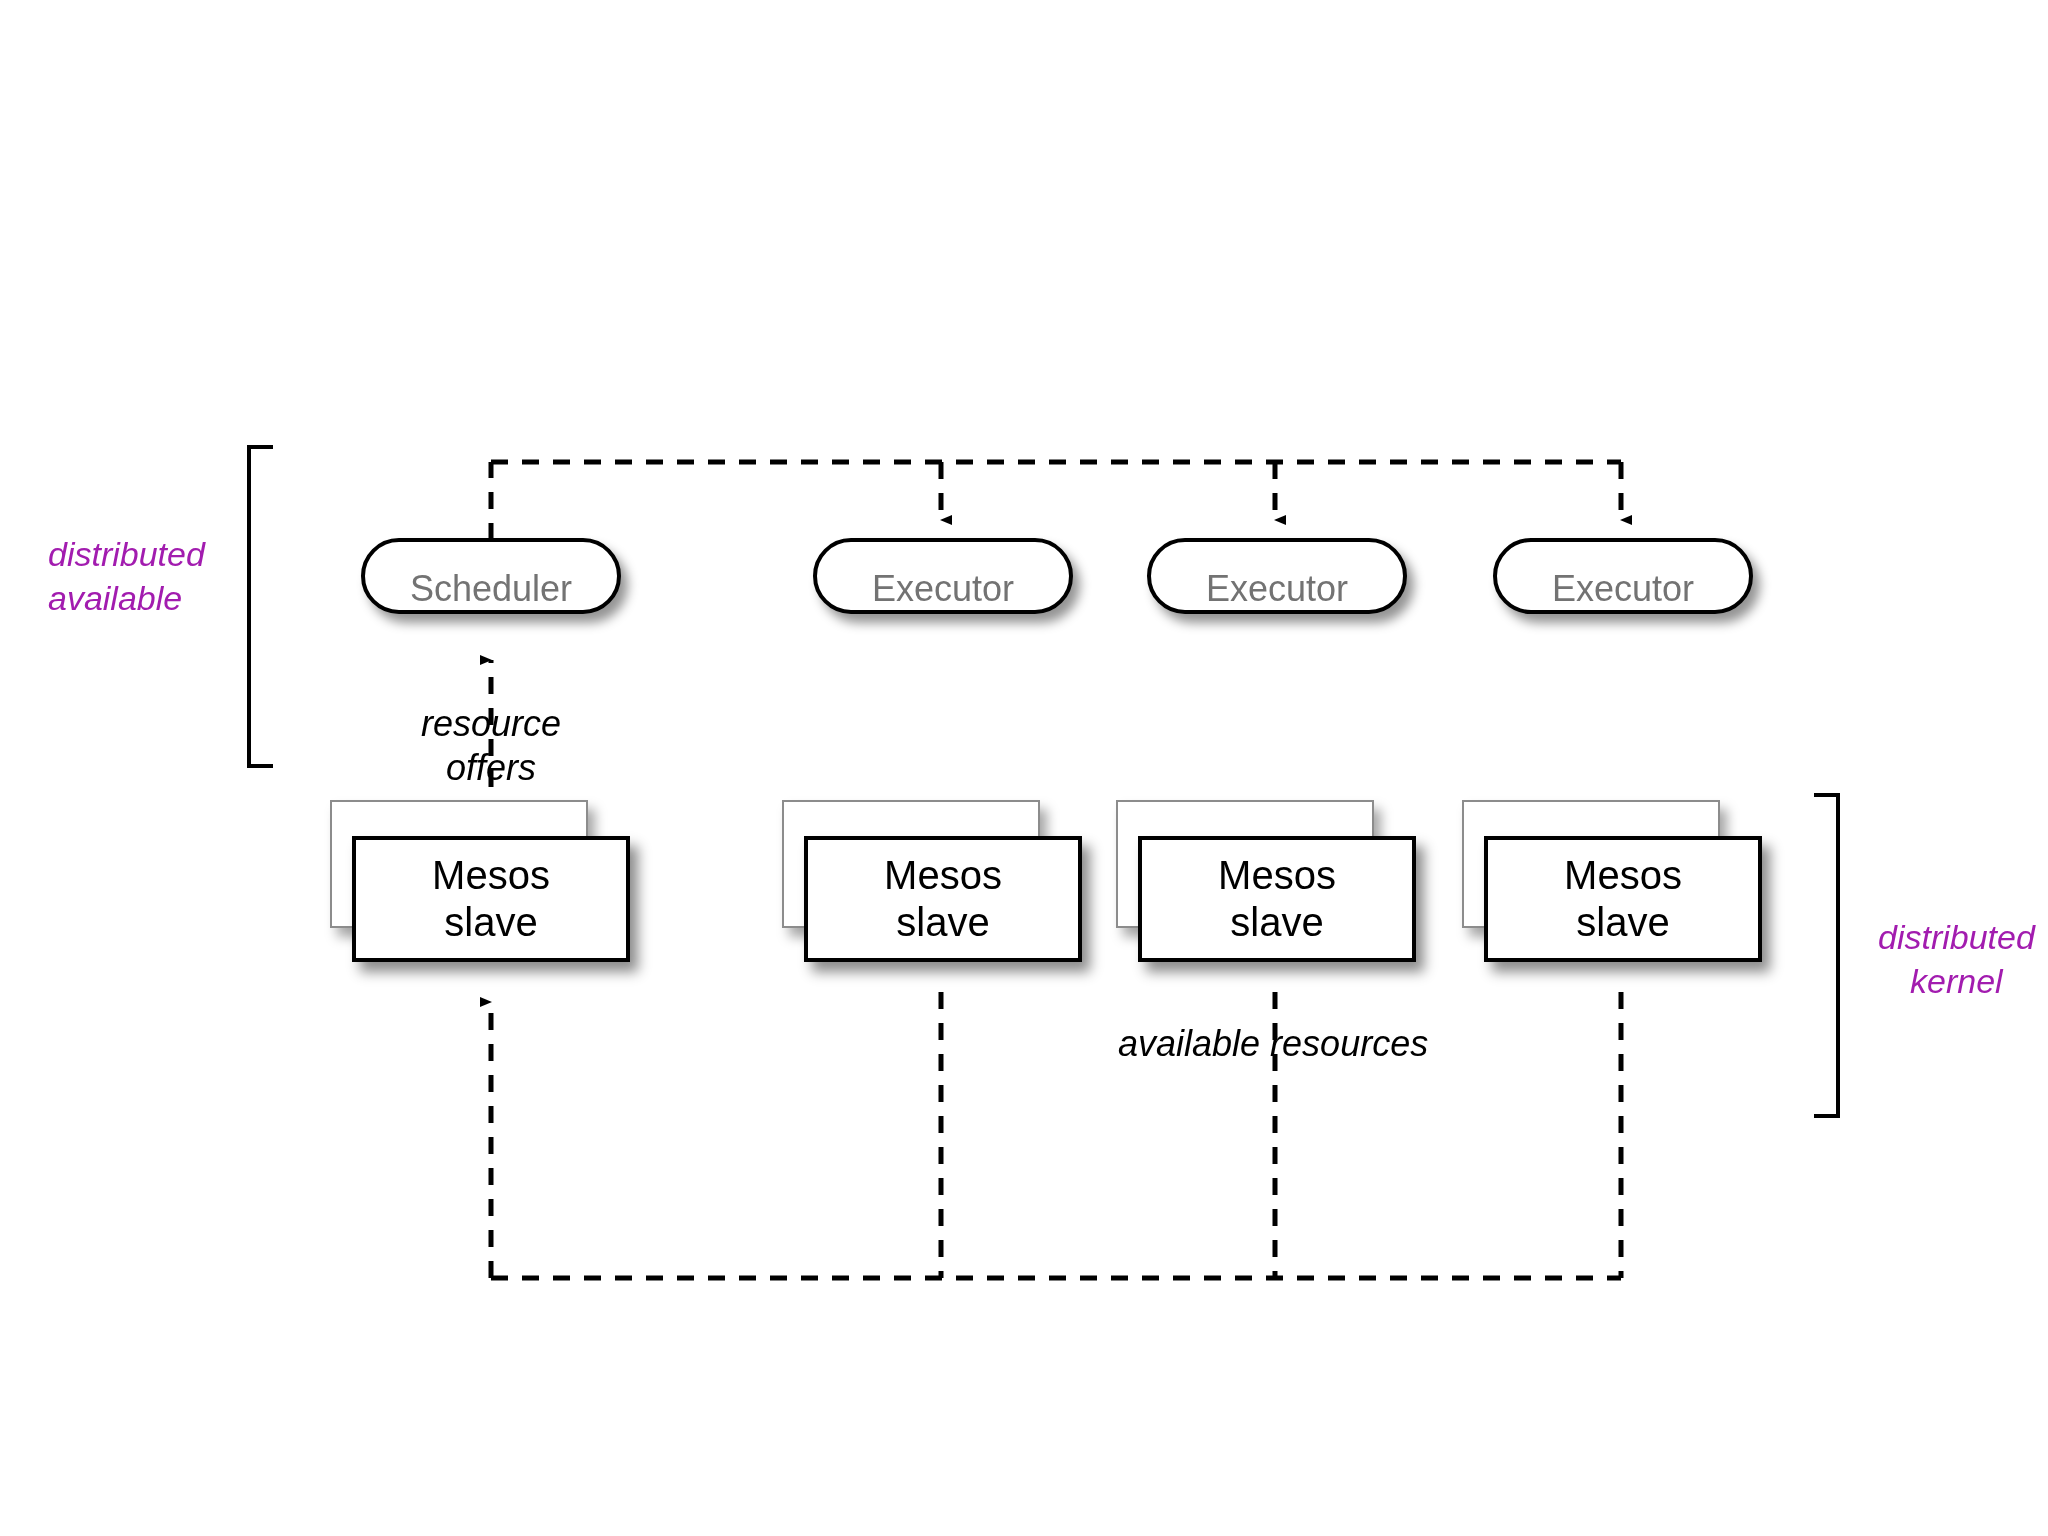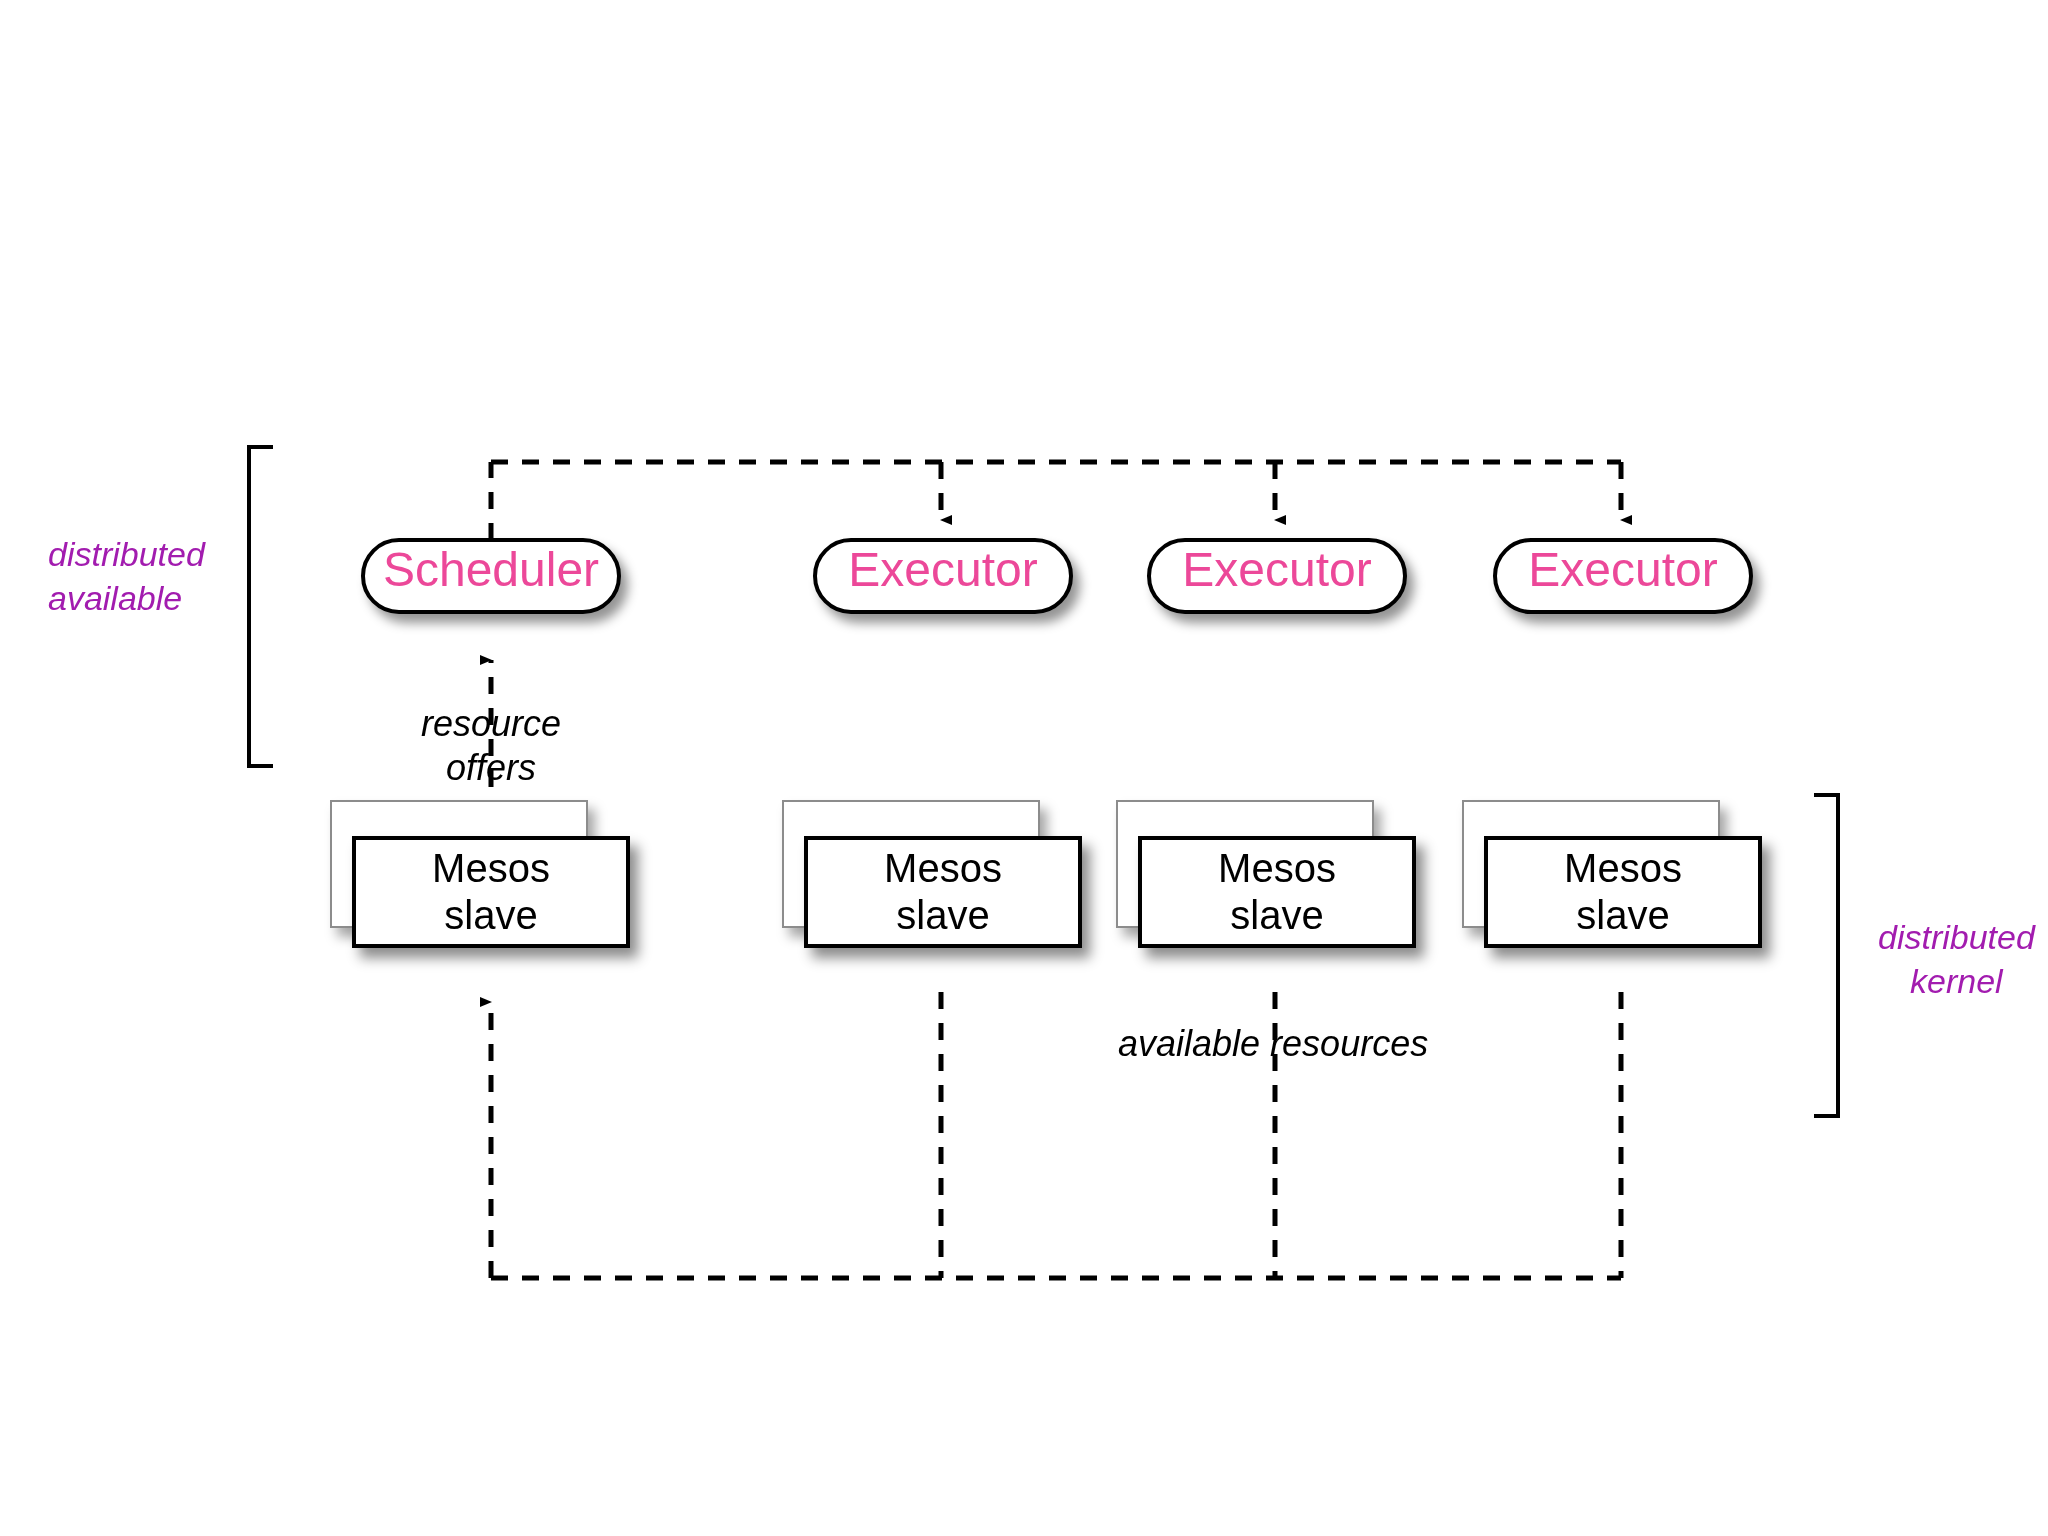--- a/index.html
+++ b/index.html
@@ -40,24 +40,24 @@
   }
 
   
   .pill {
     position: absolute;
     box-sizing: border-box;
     background: #ffffff;
     border: 4px solid #000000;
     border-radius: 70px;
     display: flex;
-    align-items: flex-start;
+    align-items: flex-end;
     justify-content: center;
-    font-size: 48px;
-    color: #ec4899;
+    font-size: 36px;
+    color: #737373;
     box-shadow: 7px 9px 11px rgba(0,0,0,0.42);
     z-index: 5;
   }
 
   
   .stack {
     position: absolute;
     z-index: 5;
   }
   .stack .back {
@@ -70,21 +70,21 @@
     background: #ffffff;
     border: 2px solid #8c8c8c;
     box-shadow: 7px 9px 11px rgba(0,0,0,0.35);
   }
   .stack .front {
     position: absolute;
     box-sizing: border-box;
     left: 22px;
     top: 36px;
     width: 278px;
-    height: 112px;
+    height: 126px;
     background: #ffffff;
     border: 4px solid #000000;
     display: flex;
     flex-direction: column;
     align-items: center;
     justify-content: center;
     font-size: 40px;
     line-height: 1.18;
     color: #000000;
     box-shadow: 8px 10px 12px rgba(0,0,0,0.45);

